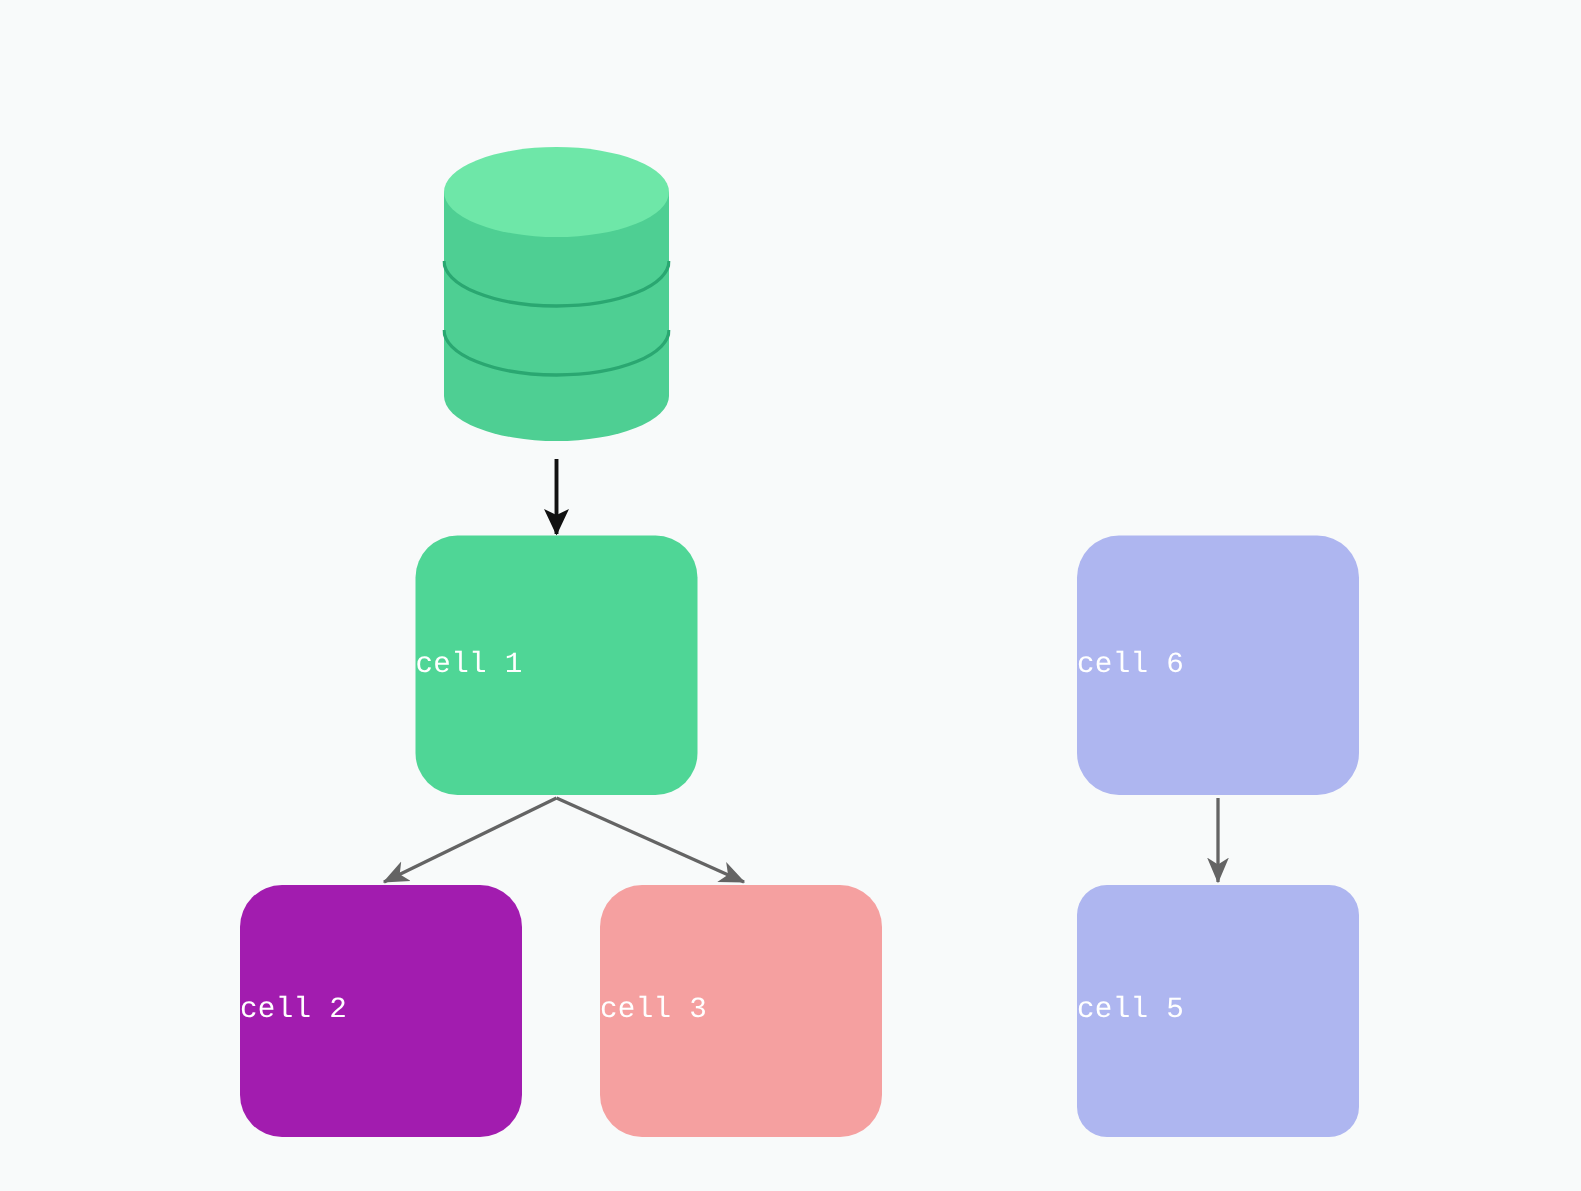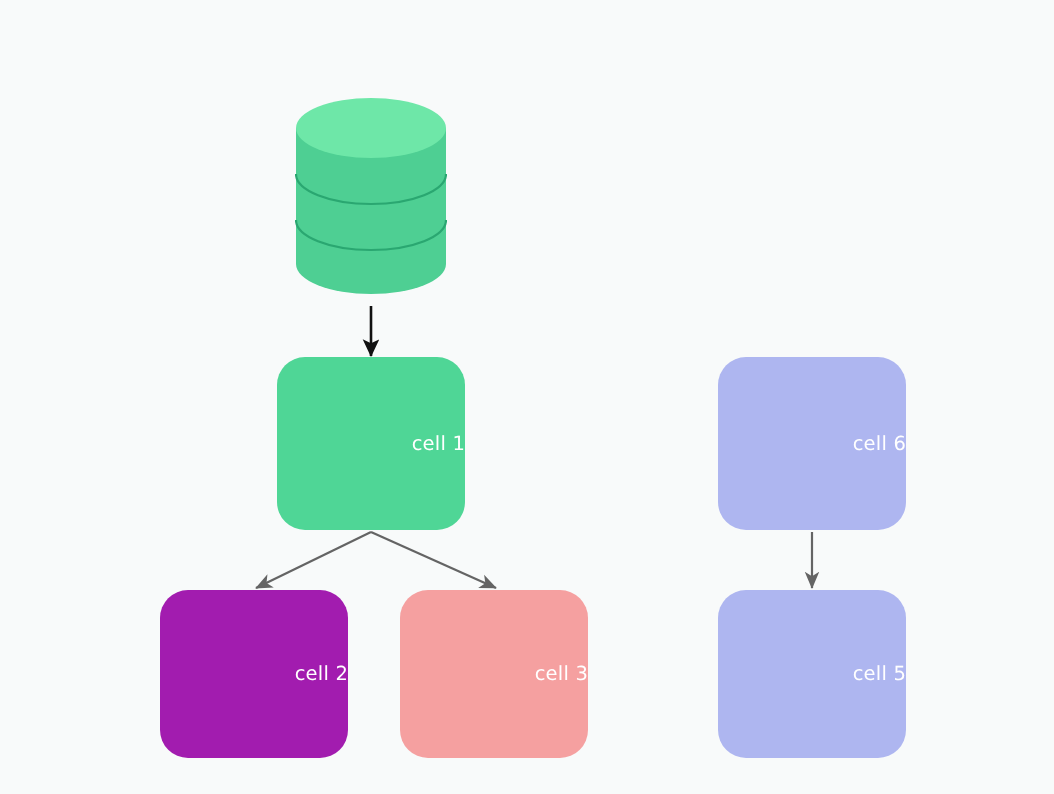--- a/index.html
+++ b/index.html
@@ -23,29 +23,30 @@
     left: 0;
     top: 0;
     width: 1054px;
     height: 794px;
     pointer-events: none;
   }
   .node {
     position: absolute;
     display: flex;
     align-items: center;
-    justify-content: flex-end;
+    justify-content: flex-start;
     box-sizing: border-box;
     border-radius: 28px;
     color: #ffffff;
     font-size: 19.5px;
     font-weight: 400;
     letter-spacing: 0.2px;
     line-height: 1;
     text-rendering: geometricPrecision;
+    font-family: Liberation Mono, monospace;
   }
   .node-label {
     display: block;
     color: #ffffff;
   }
   .cylinder {
     position: absolute;
   }
 </style>
 </head>
@@ -89,17 +90,17 @@
   </div>
 
   <div class="node" style="left:400px; top:590px; width:188px; height:168px; background:#f5a0a0;">
     <span class="node-label">cell 3</span>
   </div>
 
   <div class="node" style="left:718px; top:357px; width:188px; height:173px; background:#aeb6f0;">
     <span class="node-label">cell 6</span>
   </div>
 
-  <div class="node" style="left:718px; top:590px; width:188px; height:168px; background:#aeb6f0;">
+  <div class="node" style="left:718px; top:590px; width:188px; height:168px; background:#aeb6f0;border-radius:20px;">
     <span class="node-label">cell 5</span>
   </div>
 
 </div>
 
 </body></html>

